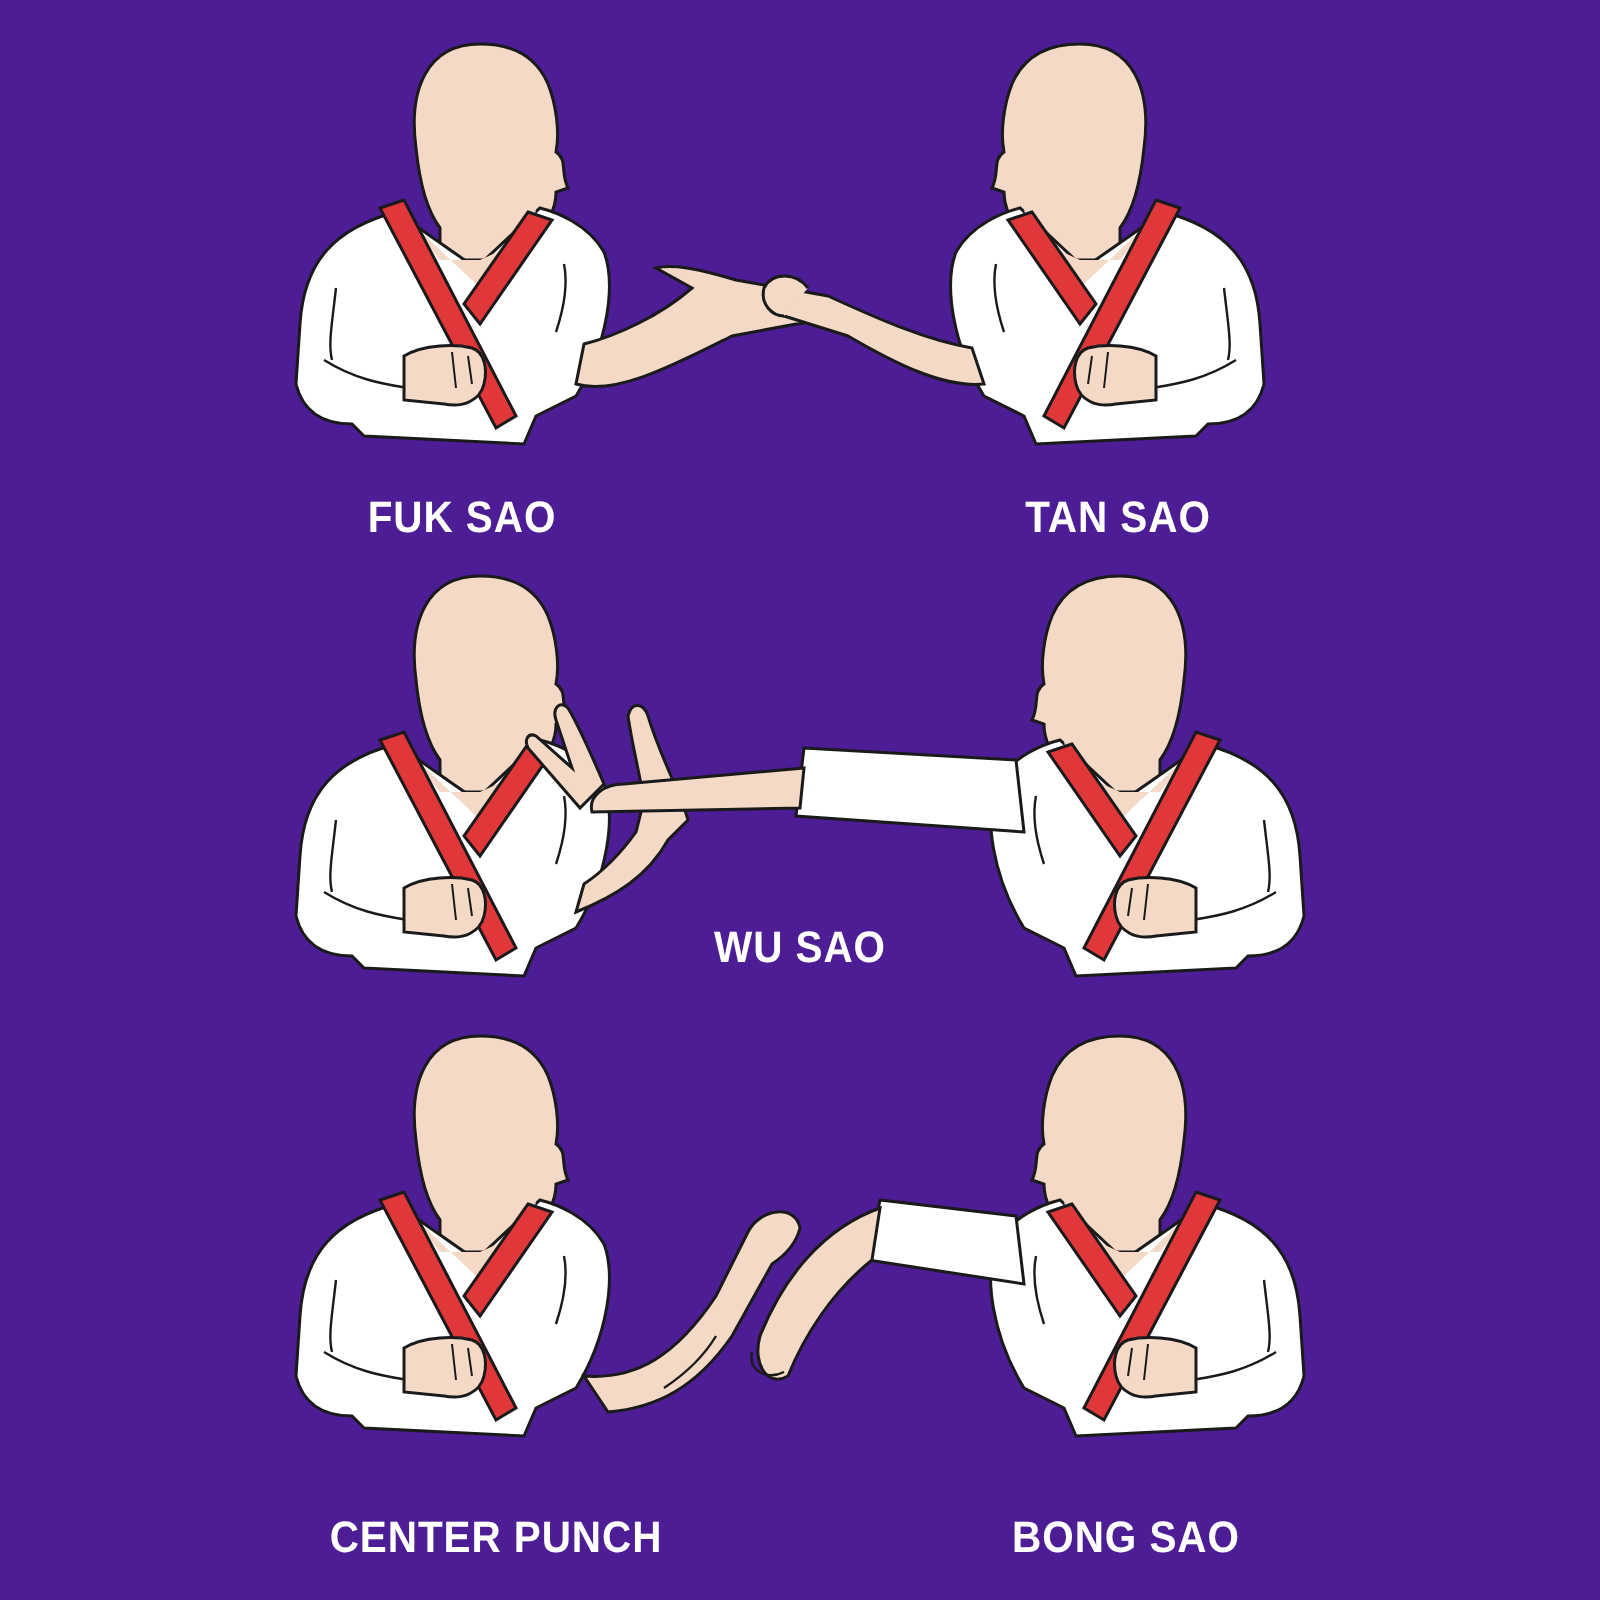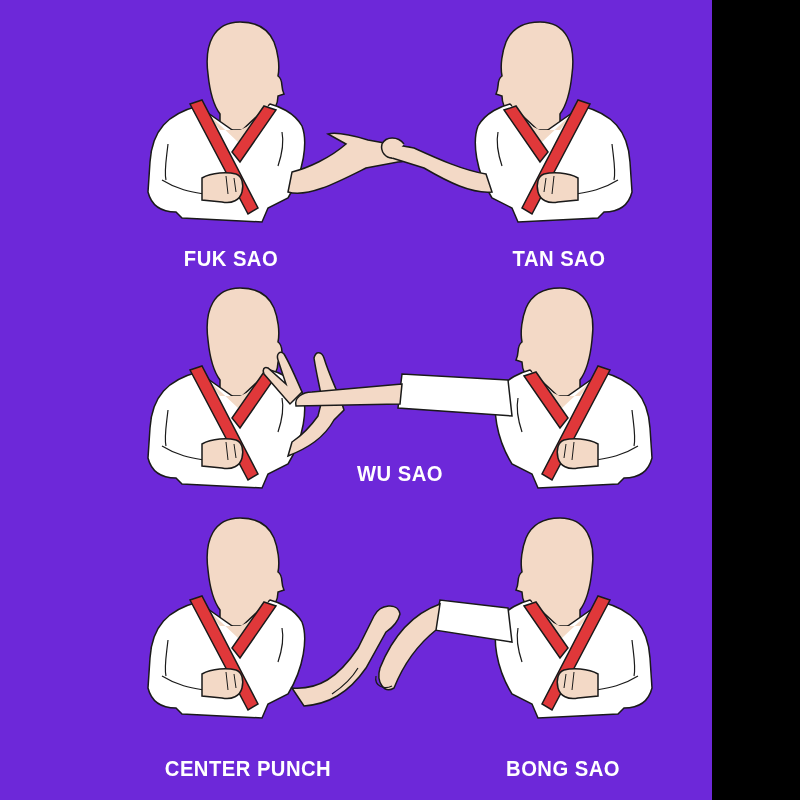--- a/index.html
+++ b/index.html
@@ -2,23 +2,23 @@
 <html><head>
   <meta charset="utf-8">
   <style>
     html, body {
       margin: 0;
       padding: 0;
       background: #000000;
     }
     #stage {
       position: relative;
-      width: 712px;
+      width: 800px;
       height: 800px;
-      background: #6d28d9;
+      background: #4c1d95;
       overflow: hidden;
     }
     #stage svg.scene {
       position: absolute;
       left: 0;
       top: 0;
       width: 800px;
       height: 800px;
     }
     .label {

